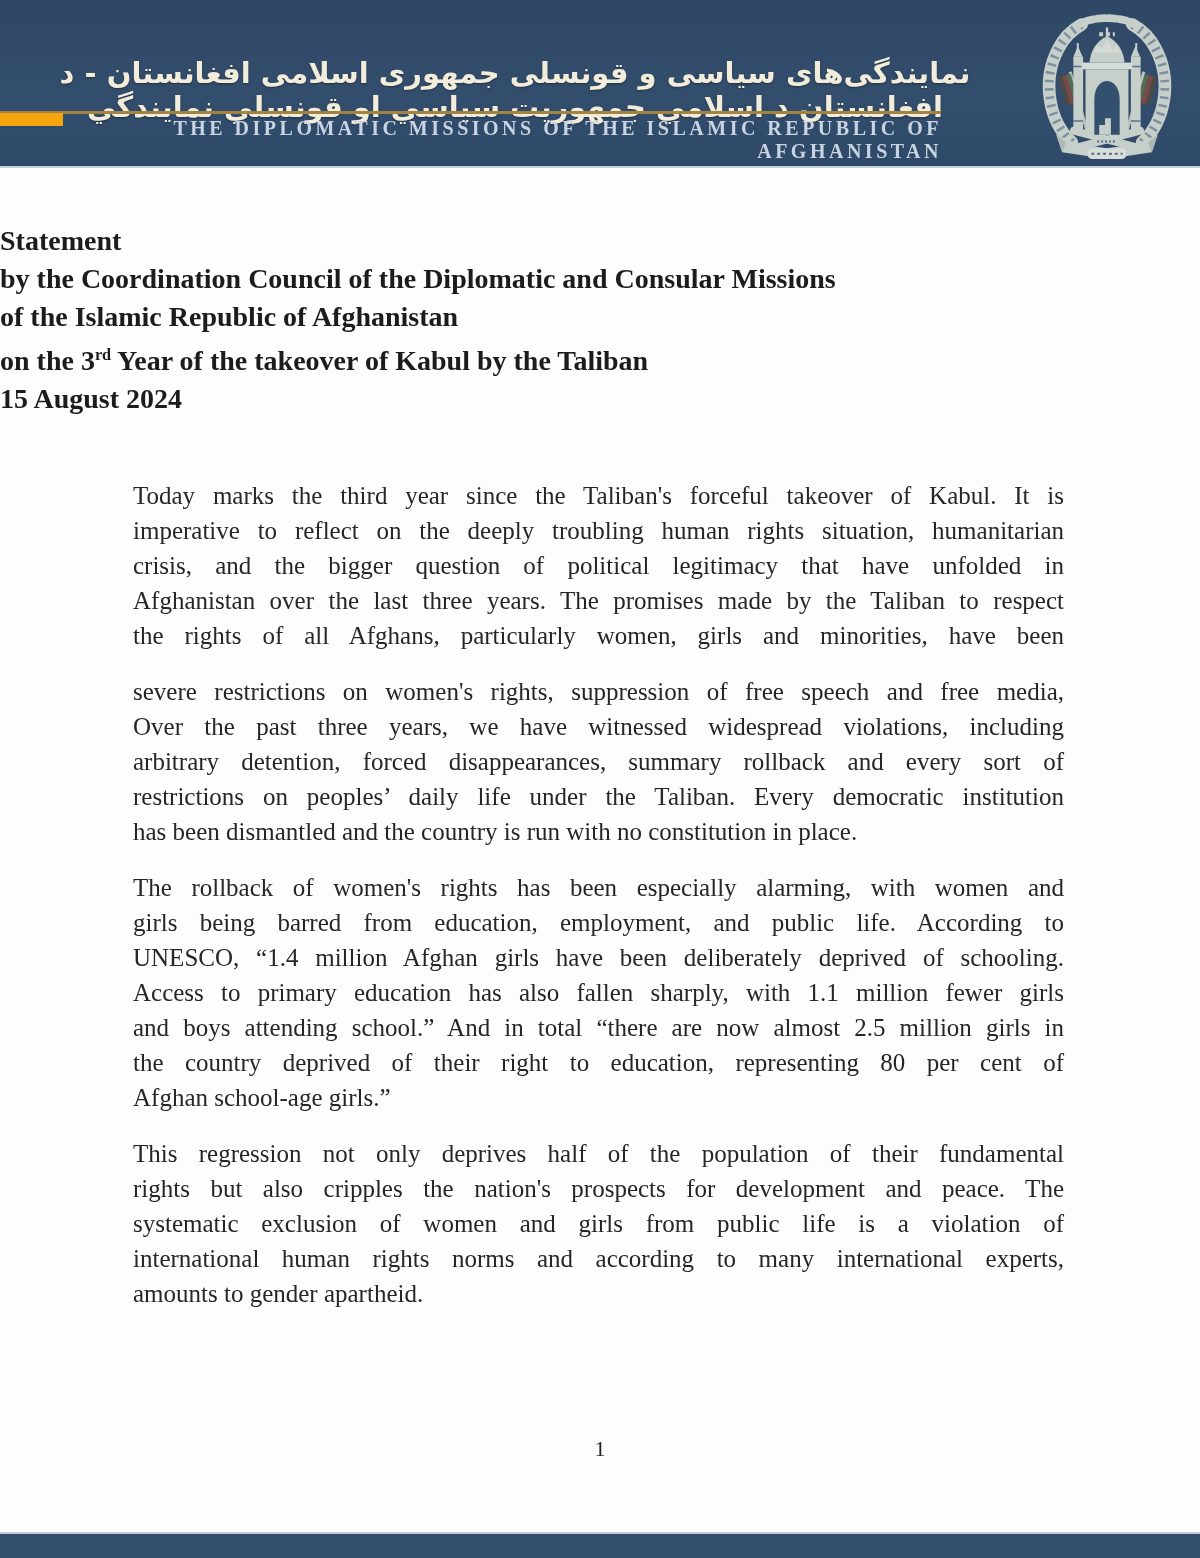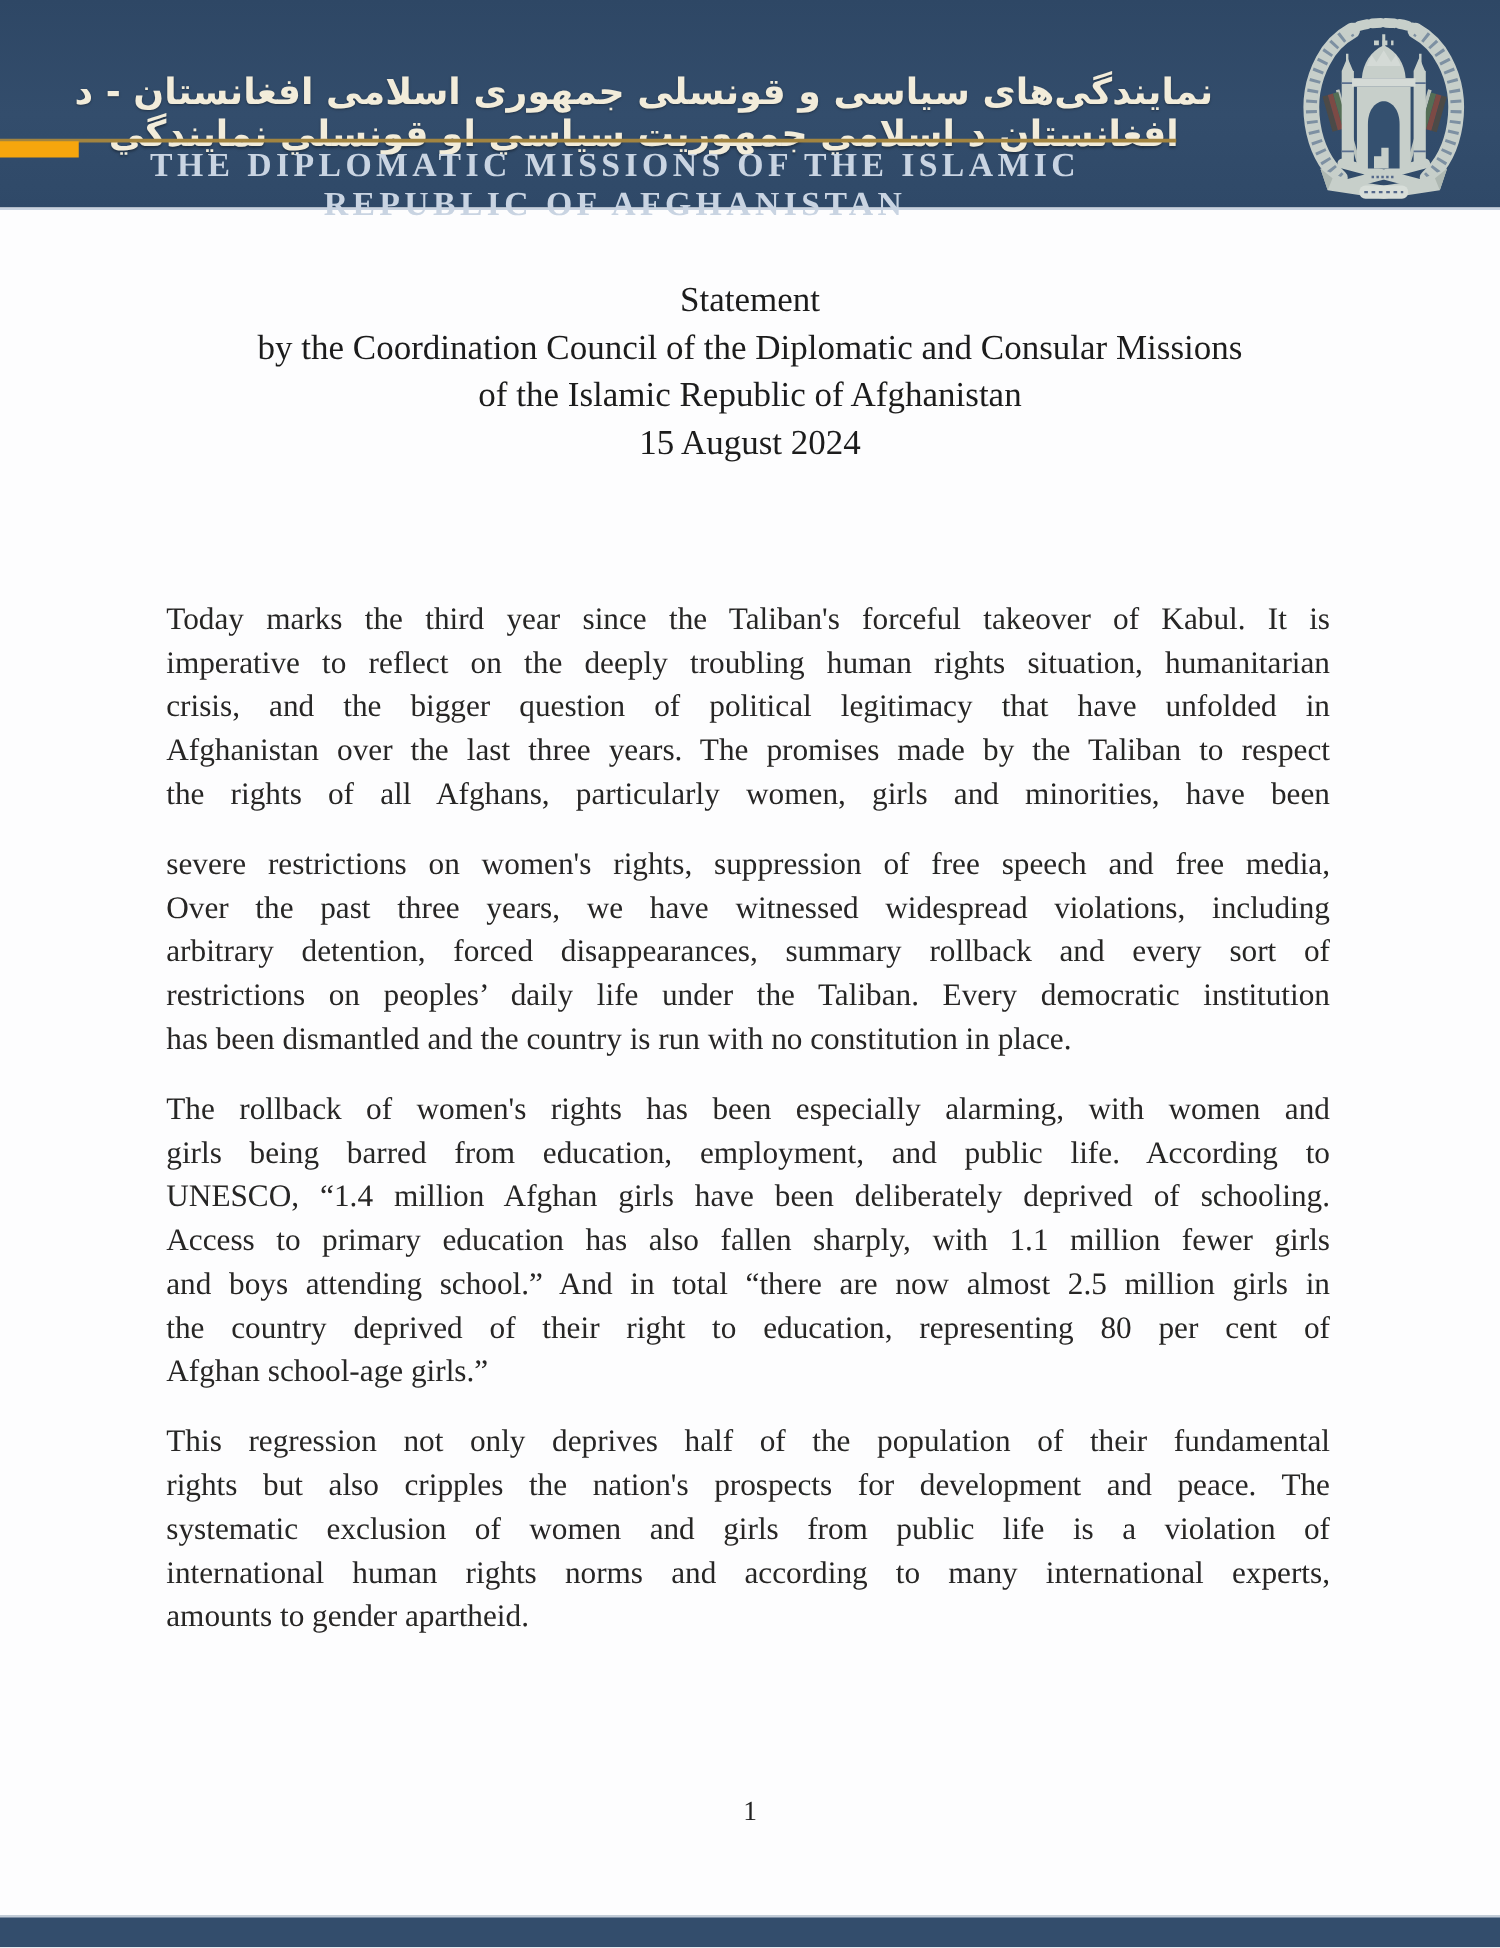--- a/index.html
+++ b/index.html
@@ -26,29 +26,29 @@
   .gold-rule {
     position:absolute; top:111px; left:0; width:941px; height:3px;
     background:#a28440;
   }
   .amber-block {
     position:absolute; top:113px; left:0; width:63px; height:13px;
     background:#f6a60d;
   }
   .english-title {
     position:absolute; top:117px; left:42px; width:900px;
-    text-align:center; font-weight:bold; font-size:27px;
+    text-align:right; font-weight:bold; font-size:20px;
     letter-spacing:3.5px; color:#c9d4e2;
   }
   .emblem-wrap { position:absolute; top:6px; right:14px; width:158px; height:156px; }
 
   
   .title-block {
     position:absolute; top:222px; left:0; width:1200px;
-    text-align:center; font-weight:normal; font-size:28px;
+    text-align:left; font-weight:bold; font-size:28px;
     line-height:38px; color:#1c1c1c;
   }
   .title-line sup { font-size:0.58em; vertical-align:super; }
 
   .body-text {
     position:absolute; top:478px; left:133px; width:931px;
     font-size:25px; color:#272625;
   }
   .para { line-height:35px; margin-bottom:21px; }
   .para .line { text-align:justify; text-align-last:justify; white-space:normal; }
@@ -126,20 +126,21 @@
         <path d="M70,139 h20" stroke="#54688a" stroke-width="2" stroke-dasharray="2,2"></path>
       </svg>
     </div>
   </header>
 
   <main>
     <div id="title-block" class="title-block">
         <div class="title-line">Statement</div>
         <div class="title-line">by the Coordination Council of the Diplomatic and Consular Missions</div>
         <div class="title-line">of the Islamic Republic of Afghanistan</div>
+        <div class="title-line">on the 3<sup>rd</sup> Year of the takeover of Kabul by the Taliban</div>
         <div class="title-line">15 August 2024</div>
       </div>
     <div id="body-paragraphs" class="body-text">
         <div class="para">
           <div class="line">Today marks the third year since the Taliban's forceful takeover of Kabul. It is</div>
           <div class="line">imperative to reflect on the deeply troubling human rights situation, humanitarian</div>
           <div class="line">crisis, and the bigger question of political legitimacy that have unfolded in</div>
           <div class="line">Afghanistan over the last three years. The promises made by the Taliban to respect</div>
           <div class="line">the rights of all Afghans, particularly women, girls and minorities, have been</div>
         </div>

